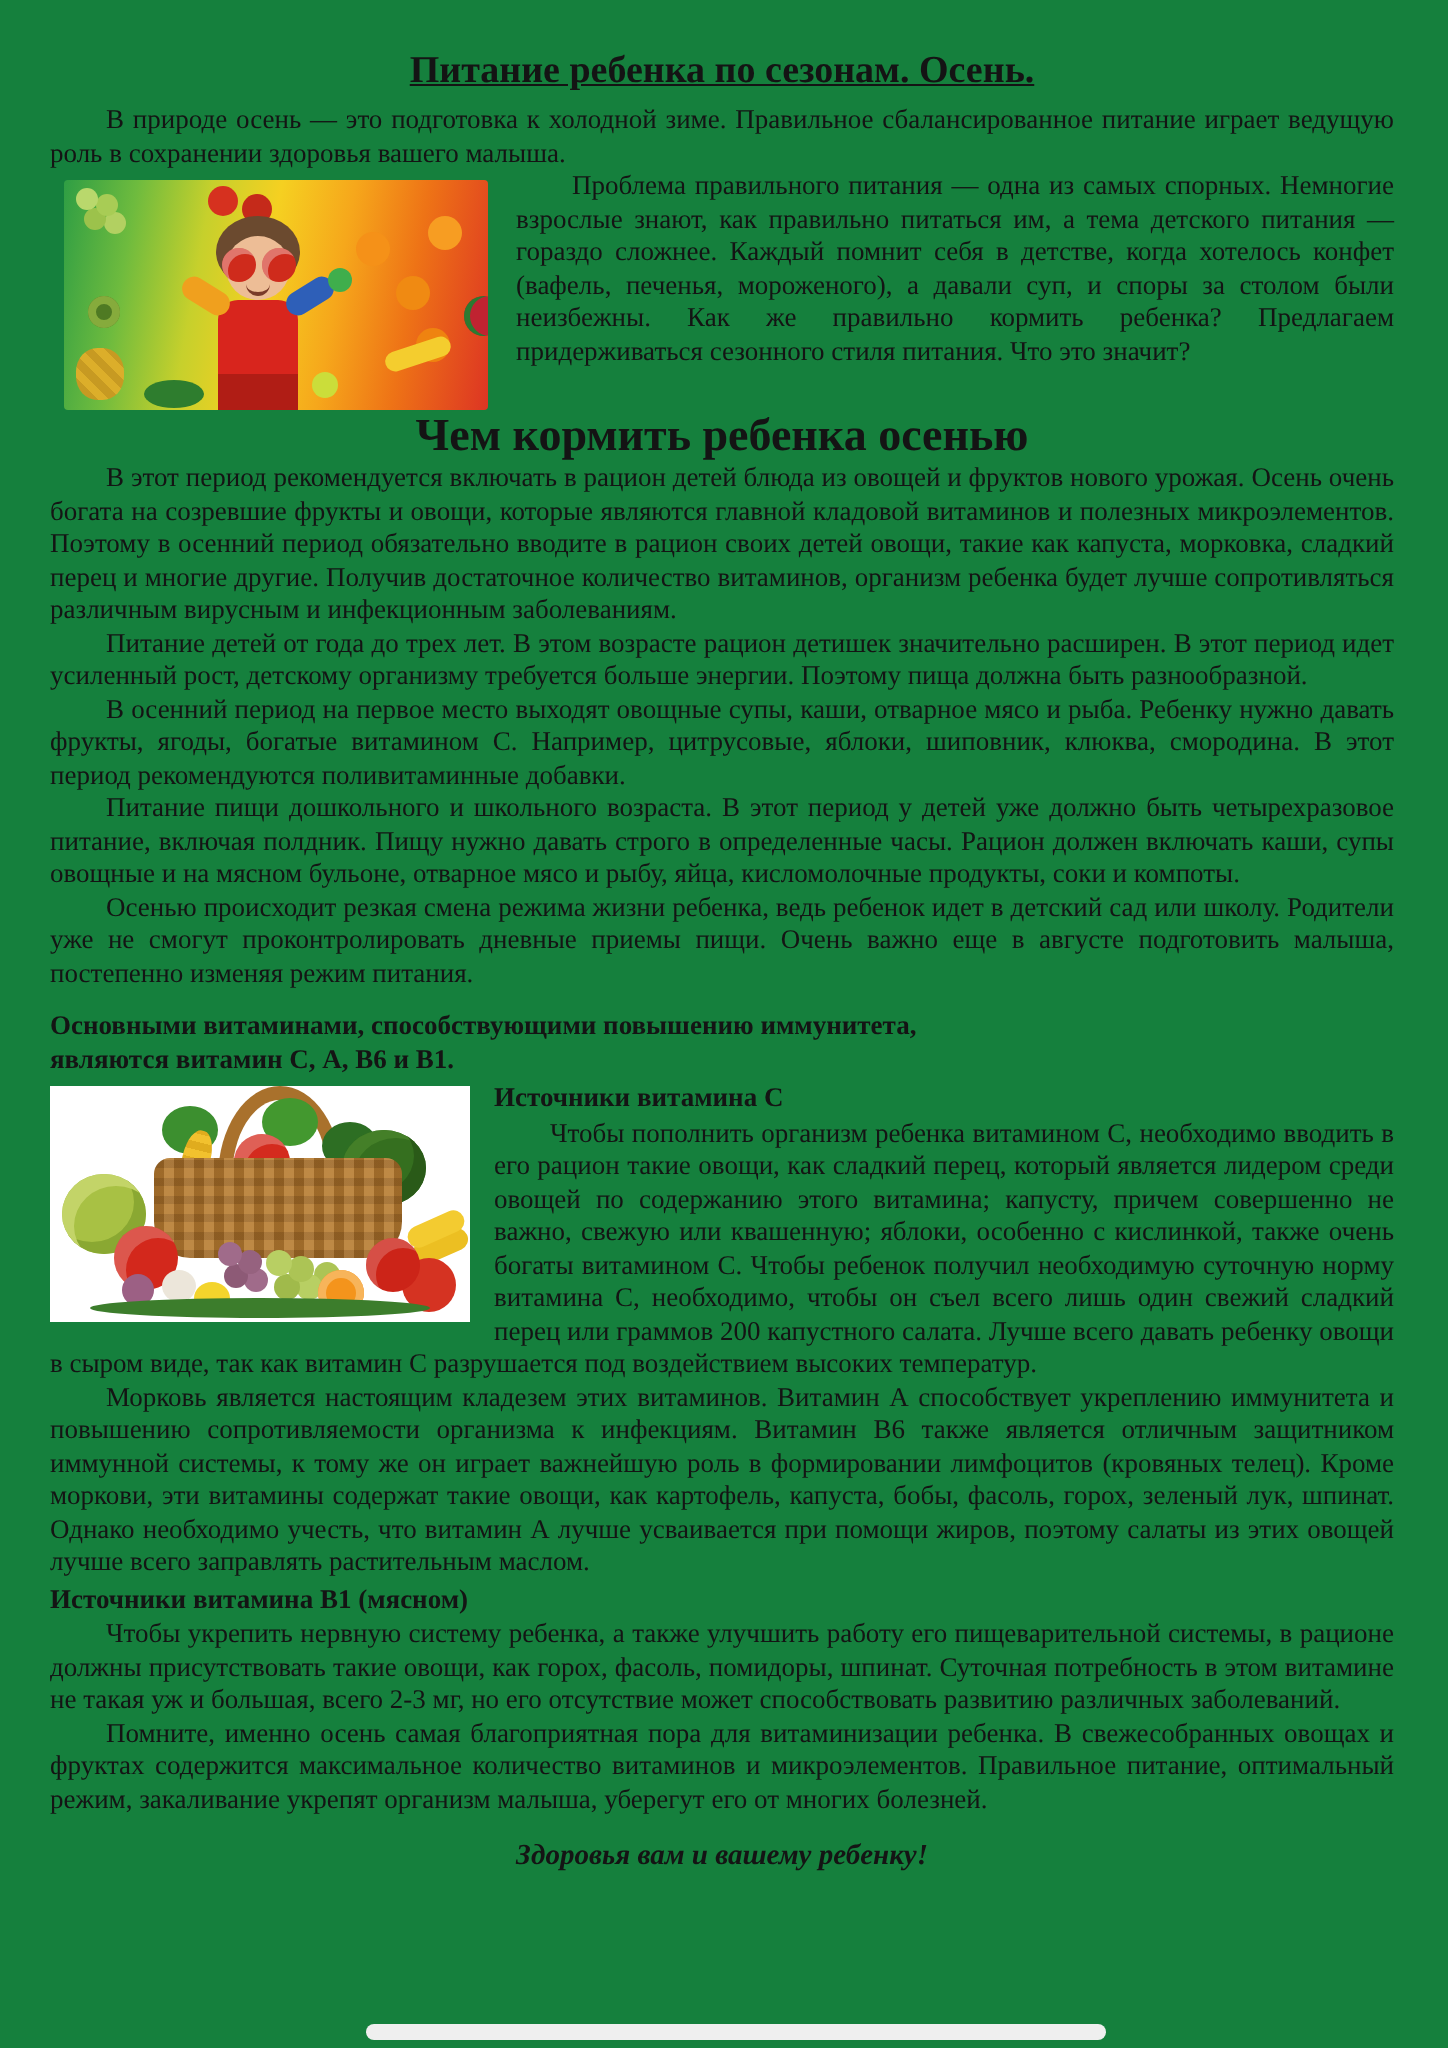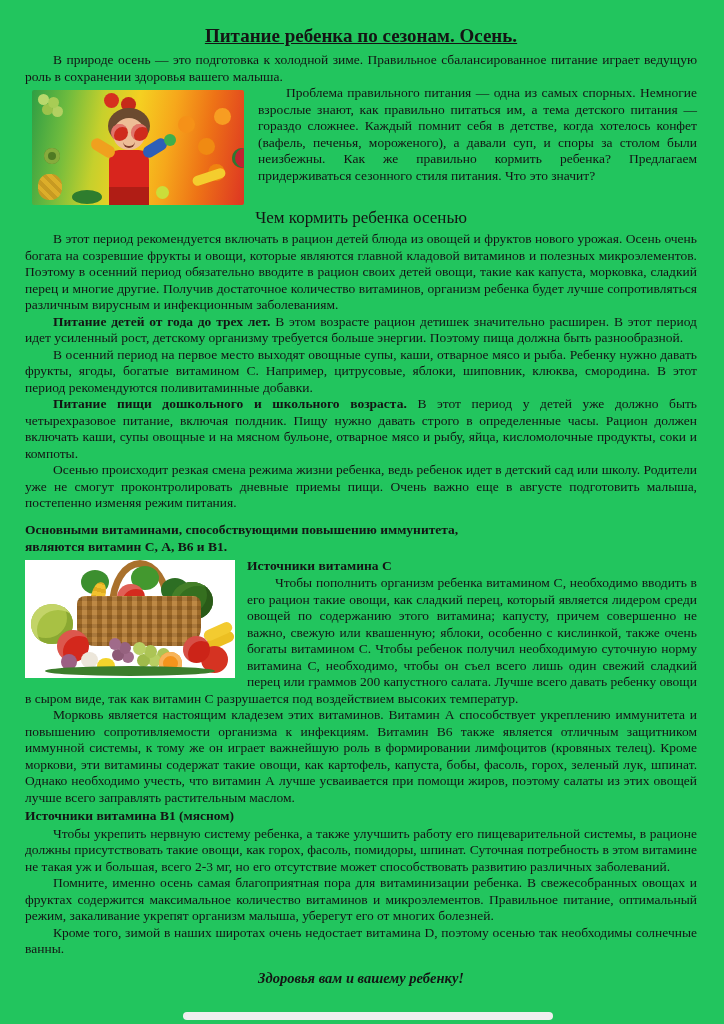--- a/index.html
+++ b/index.html
@@ -5,38 +5,38 @@
   html,body{margin:0;padding:0;background:#ffffff;}
   .page{
     position:relative;
     width:724px;height:1024px;
     box-sizing:border-box;
     padding:24px 27px 0 25px;
     font-family:"Liberation Serif", serif;
     font-size:13.5px;line-height:16.5px;color:#141414;
     text-align:justify;
     overflow:hidden;
-    background:#22c55e;
+    background:#15803d;
   }
   h1.doc-title{
     font-size:19px;line-height:23px;font-weight:bold;
     text-align:center;text-decoration:underline;
     margin:0 0 5px 0;
   }
   h2.sec-title{
     clear:both;
-    font-size:17px;line-height:21px;font-weight:normal;
+    font-size:23px;line-height:21px;font-weight:bold;
     text-align:center;margin:8px 0 3px 0;text-indent:0;
   }
   .sub-title{
     font-weight:bold;text-align:left;text-indent:0;
     margin:2px 0 1px 0;
   }
   p{margin:0;text-indent:28px;}
-  .lead{font-weight:bold;}
+  .lead{font-weight:normal;}
   .center-note{font-weight:bold;text-indent:0;margin:9px 0 3px 0;line-height:17px;}
   .closing{font-weight:bold;font-style:italic;text-align:center;text-indent:0;font-size:14.5px;margin-top:12px;}
 
   
   .photo1{
     float:left;width:212px;height:115px;
     margin:5px 14px 2px 7px;
     position:relative;overflow:hidden;border-radius:2px;
     background:linear-gradient(100deg,#2f9e44 0%,#6ebb3e 16%,#c6d02c 32%,#f5d021 47%,#f6a71b 63%,#ee7316 79%,#dd3523 100%);
   }
@@ -137,18 +137,17 @@
     </div>
     <p class="sub-title">Источники витамина С</p>
     <p>Чтобы пополнить организм ребенка витамином С, необходимо вводить в его рацион такие овощи, как сладкий перец, который является лидером среди овощей по содержанию этого витамина; капусту, причем совершенно не важно, свежую или квашенную; яблоки, особенно с кислинкой, также очень богаты витамином С. Чтобы ребенок получил необходимую суточную норму витамина С, необходимо, чтобы он съел всего лишь один свежий сладкий перец или граммов 200 капустного салата. Лучше всего давать ребенку овощи в сыром виде, так как витамин С разрушается под воздействием высоких температур.</p>
   </div>
 
   <p>Морковь является настоящим кладезем этих витаминов. Витамин А способствует укреплению иммунитета и повышению сопротивляемости организма к инфекциям. Витамин В6 также является отличным защитником иммунной системы, к тому же он играет важнейшую роль в формировании лимфоцитов (кровяных телец). Кроме моркови, эти витамины содержат такие овощи, как картофель, капуста, бобы, фасоль, горох, зеленый лук, шпинат. Однако необходимо учесть, что витамин А лучше усваивается при помощи жиров, поэтому салаты из этих овощей лучше всего заправлять растительным маслом.</p>
 
   <p class="sub-title">Источники витамина В1 (мясном)</p>
   <p>Чтобы укрепить нервную систему ребенка, а также улучшить работу его пищеварительной системы, в рационе должны присутствовать такие овощи, как горох, фасоль, помидоры, шпинат. Суточная потребность в этом витамине не такая уж и большая, всего 2-3 мг, но его отсутствие может способствовать развитию различных заболеваний.</p>
   <p>Помните, именно осень самая благоприятная пора для витаминизации ребенка. В свежесобранных овощах и фруктах содержится максимальное количество витаминов и микроэлементов. Правильное питание, оптимальный режим, закаливание укрепят организм малыша, уберегут его от многих болезней.</p>
-  <p>Кроме того, зимой в наших широтах очень недостает витамина D, поэтому осенью так необходимы солнечные ванны.</p>
 
   <p class="closing">Здоровья вам и вашему ребенку!</p>
 
   <div class="footer-bar"></div>
 </div>
 
 </body></html>

